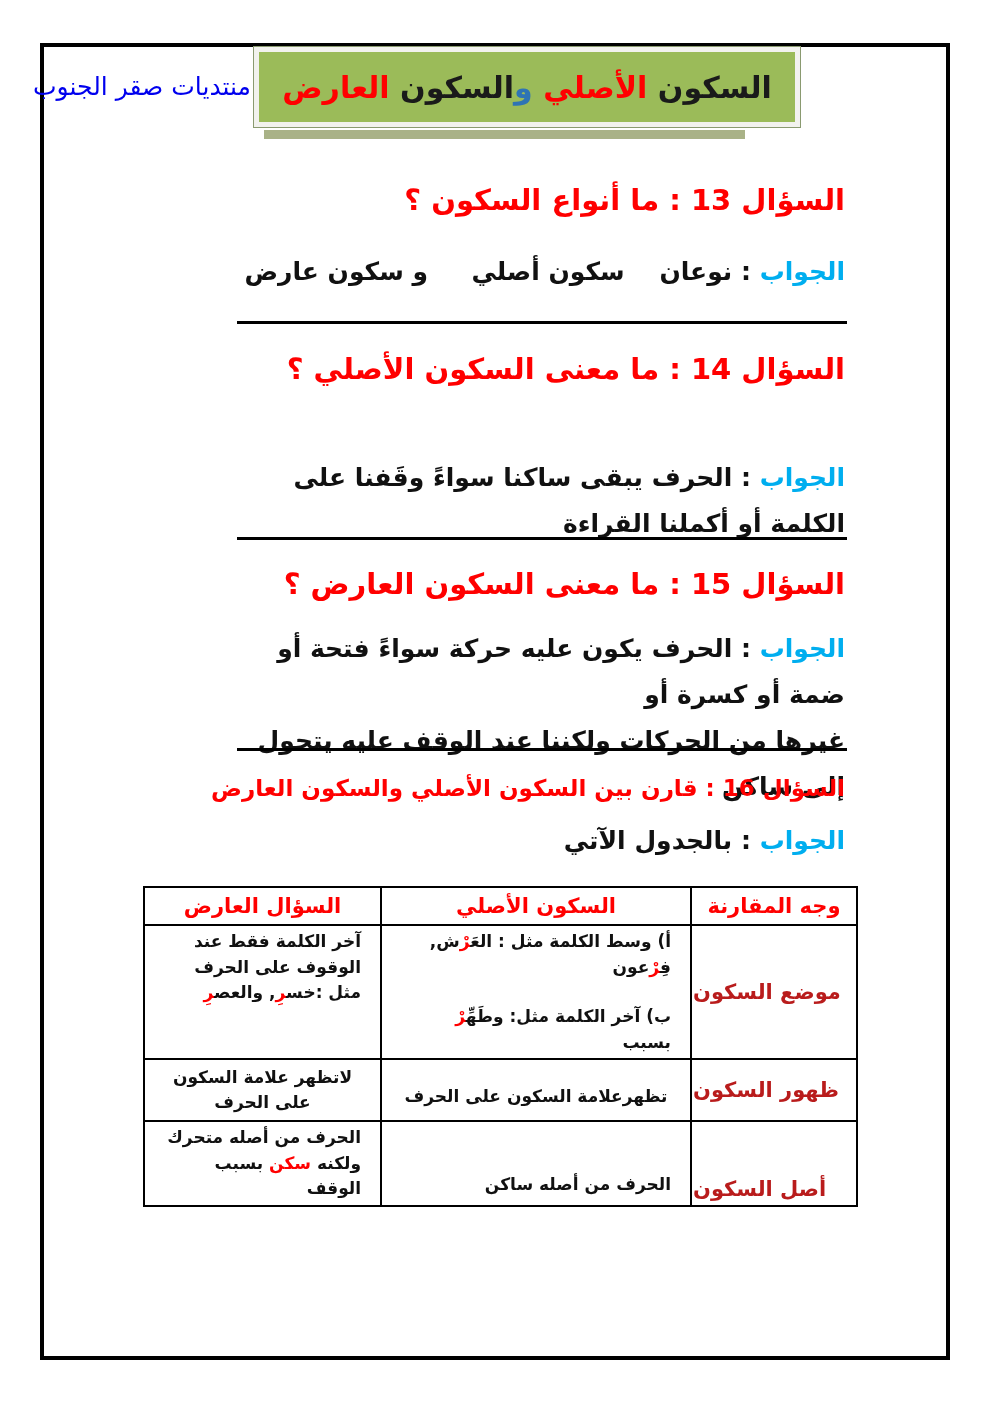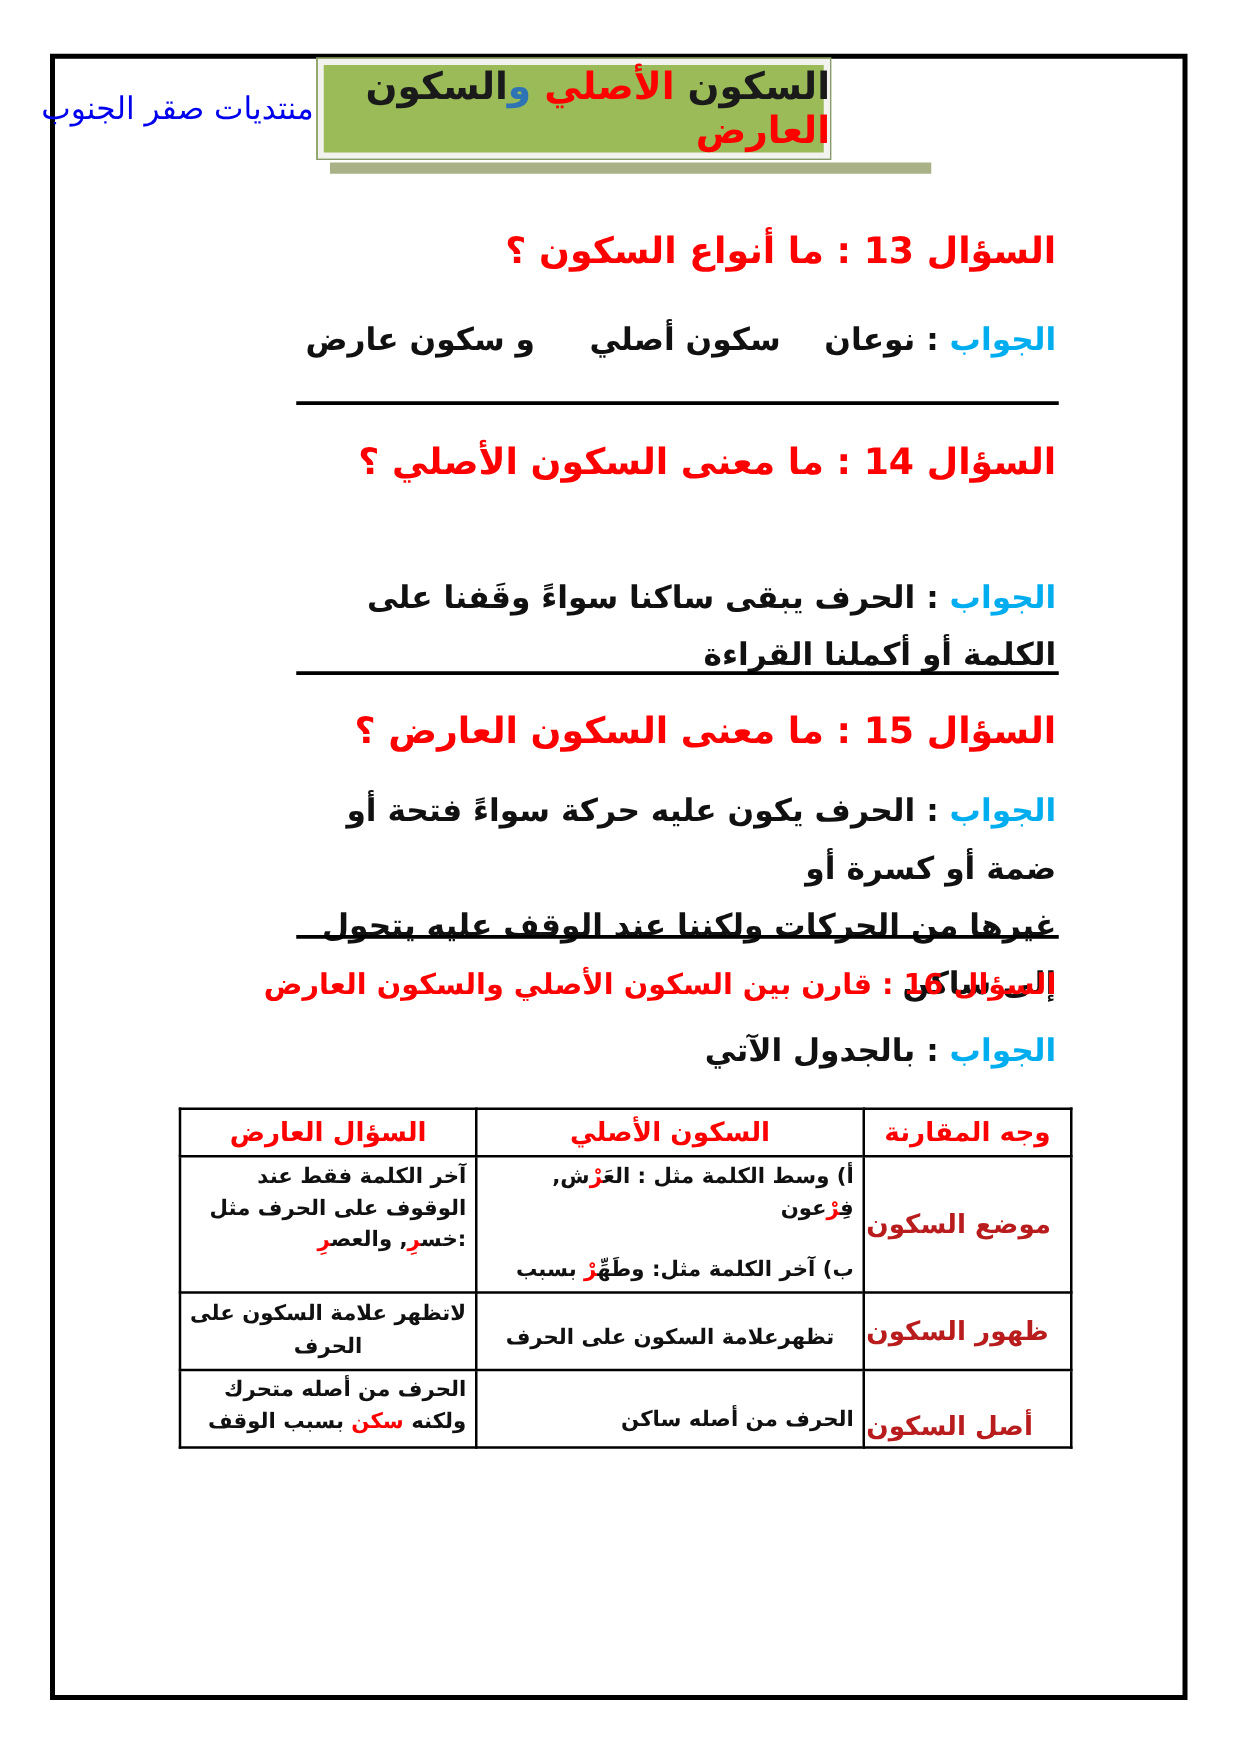--- a/index.html
+++ b/index.html
@@ -9,21 +9,21 @@
   }
   .frame{
     position:absolute;left:40px;top:43px;width:910px;height:1317px;
     border:4px solid #000;box-sizing:border-box;
   }
   .watermark{
     position:absolute;top:44px;right:742px;white-space:nowrap;
     direction:rtl;color:#0000ee;font-size:25px;font-weight:normal;margin-top:28px;
   }
   .title-box{
-    position:absolute;left:253px;top:46px;width:412px;height:82px;
+    position:absolute;left:253px;top:46px;width:548px;height:82px;
     background:#9bbb59;border:1px solid #8a9a70;box-sizing:border-box;
     box-shadow:inset 0 0 0 5px #f2f2ee;
     display:flex;align-items:center;justify-content:center;
     direction:rtl;font-size:30px;font-weight:bold;color:#1a1a1a;
   }
   .title-shadow{
     position:absolute;left:264px;top:130px;width:481px;height:9px;
     background:#a9b287;
   }
   .q{
@@ -50,21 +50,21 @@
   .cmp-table th{
     color:#ff0000;font-size:21px;text-align:center;height:38px;
     font-weight:bold;padding:2px;
   }
   col.c-aspect{width:166px;} col.c-asli{width:310px;} col.c-arid{width:237px;}
   tr.row-1{height:93px;} tr.row-2{height:62px;} tr.row-3{height:62px;}
   td.aspect{
     color:#b91c1c;font-size:21px;text-align:left;vertical-align:middle;
   }
   tr.row-3 td.aspect{vertical-align:bottom;padding-bottom:4px;}
-  td.cell{font-size:17px;line-height:1.5;padding:3px 7px;}
+  td.cell{font-size:17px;line-height:1.5;padding:3px 19px;}
   td.asli-1{text-align:right;vertical-align:top;}
   td.asli-1 .part-b{margin-top:24px;}
   td.arid-1{text-align:right;vertical-align:top;}
   td.asli-2{text-align:center;vertical-align:middle;padding-top:16px;}
   td.arid-2{text-align:center;vertical-align:middle;}
   td.asli-3{text-align:right;vertical-align:bottom;padding-bottom:7px;}
   td.arid-3{text-align:right;vertical-align:top;}
 </style>
 </head>
 <body>

